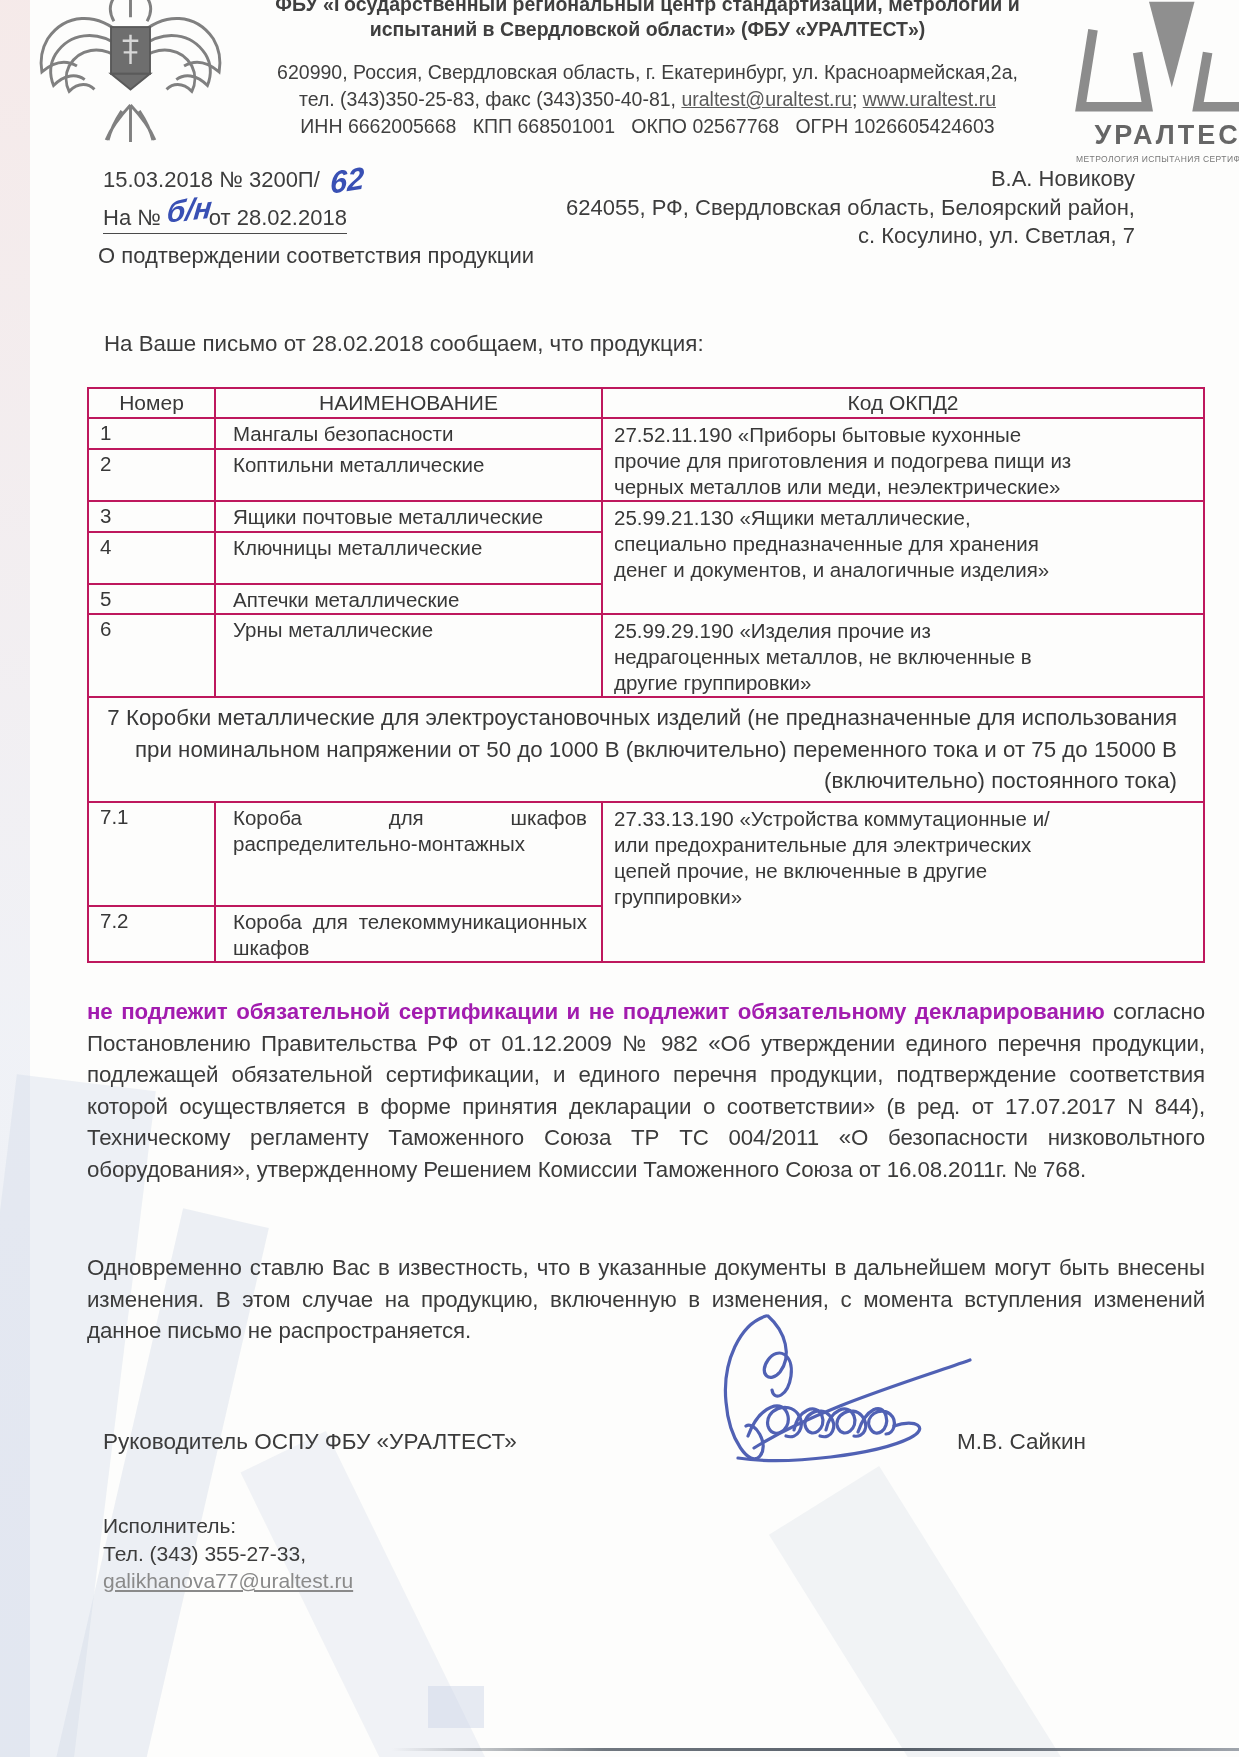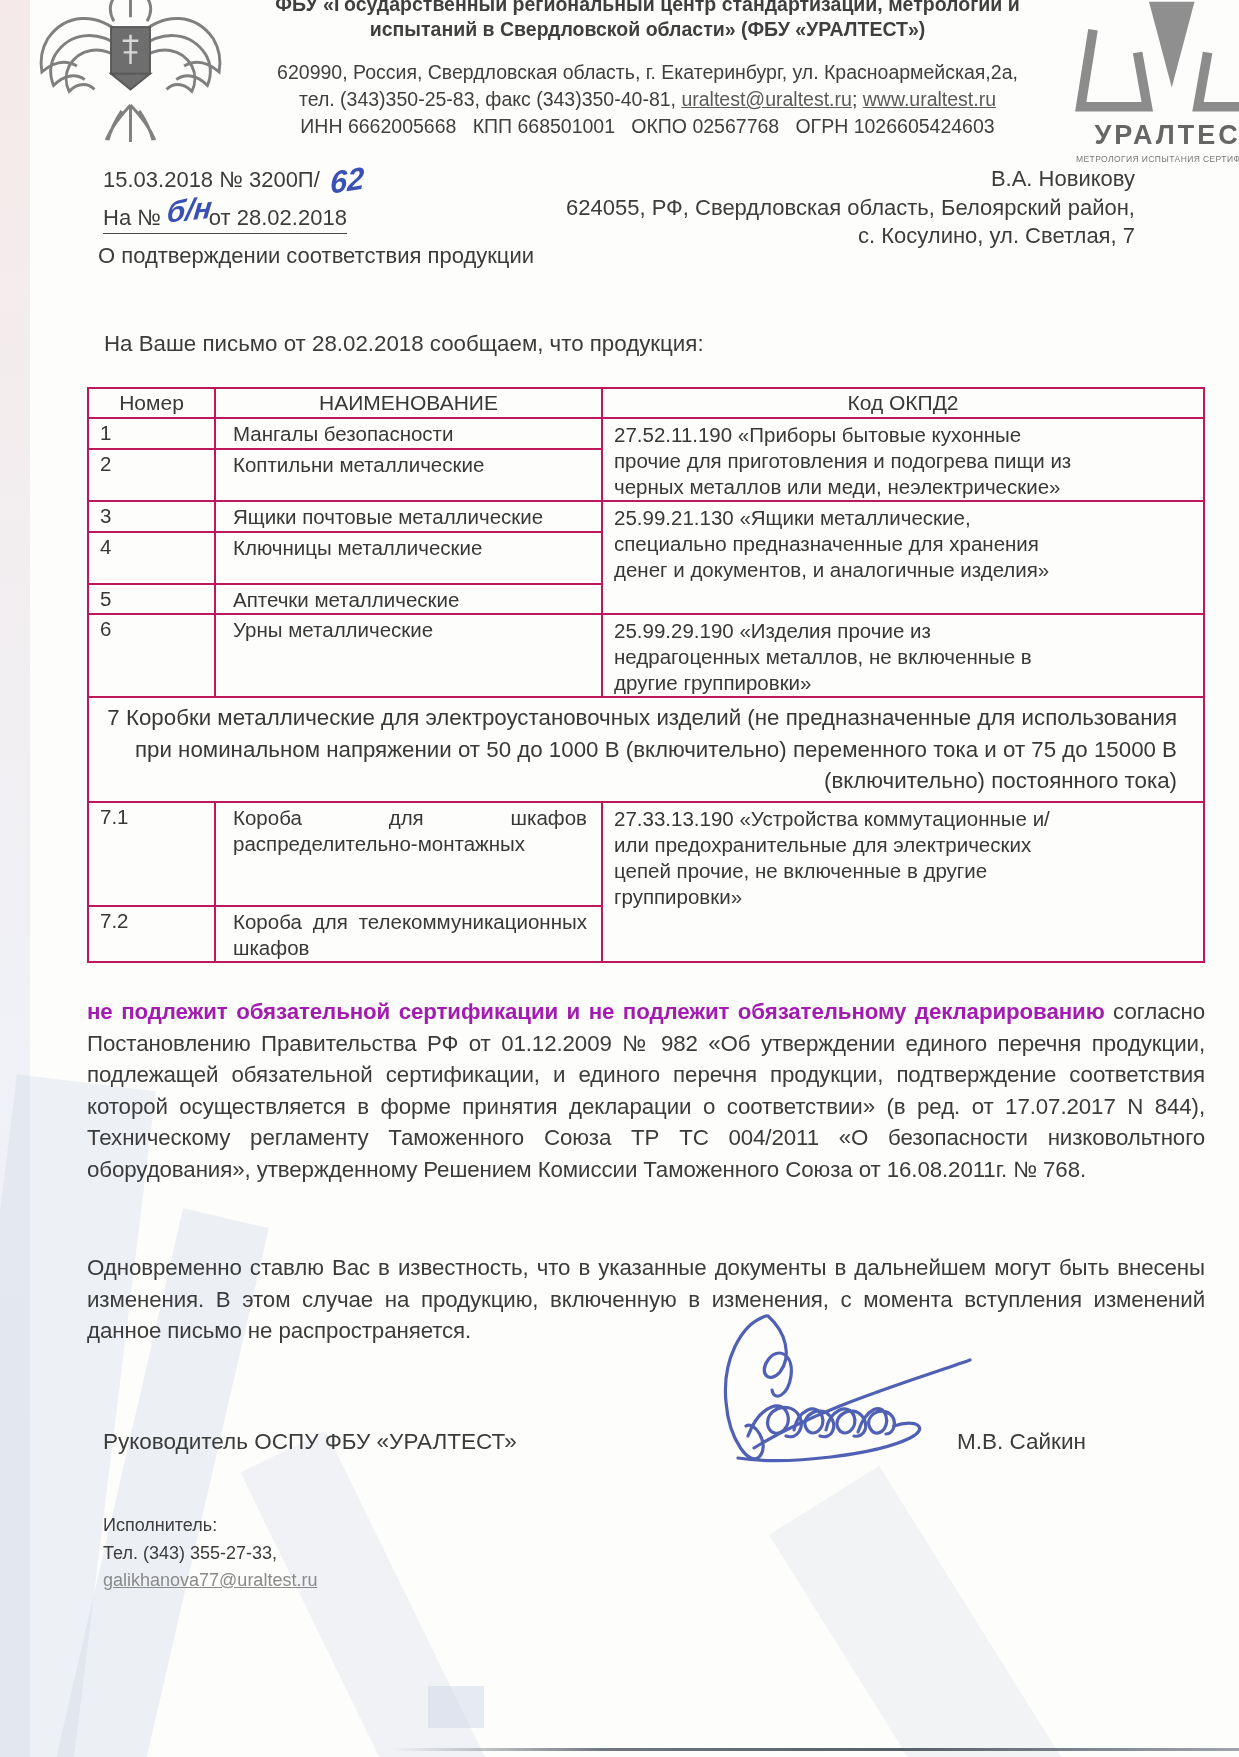--- a/index.html
+++ b/index.html
@@ -65,21 +65,21 @@
   .p1 { top:996px; }
   .p2 { top:1252px; }
   .bold-lead { font-weight:bold; color:#a21caf; }
 
   
   .sig-title { left:103px; top:1429px; font-size:22.5px; }
   .sig-name  { left:957px; top:1429px; font-size:22.5px; }
   .sig-svg   { left:698px; top:1298px; }
 
   
-  .executor { left:103px; top:1512px; font-size:18px; line-height:27.5px; color:#3c3c3c; }
+  .executor { left:103px; top:1512px; font-size:21px; line-height:27.5px; color:#3c3c3c; }
   .exec-email { text-decoration:underline; color:#8a8a8a; }
 </style>
 </head>
 <body>
 
 <div class="page">
 
   <div class="artifact edge-tint"></div>
   <div class="artifact fold-a"></div>
   <div class="artifact fold-b"></div>

